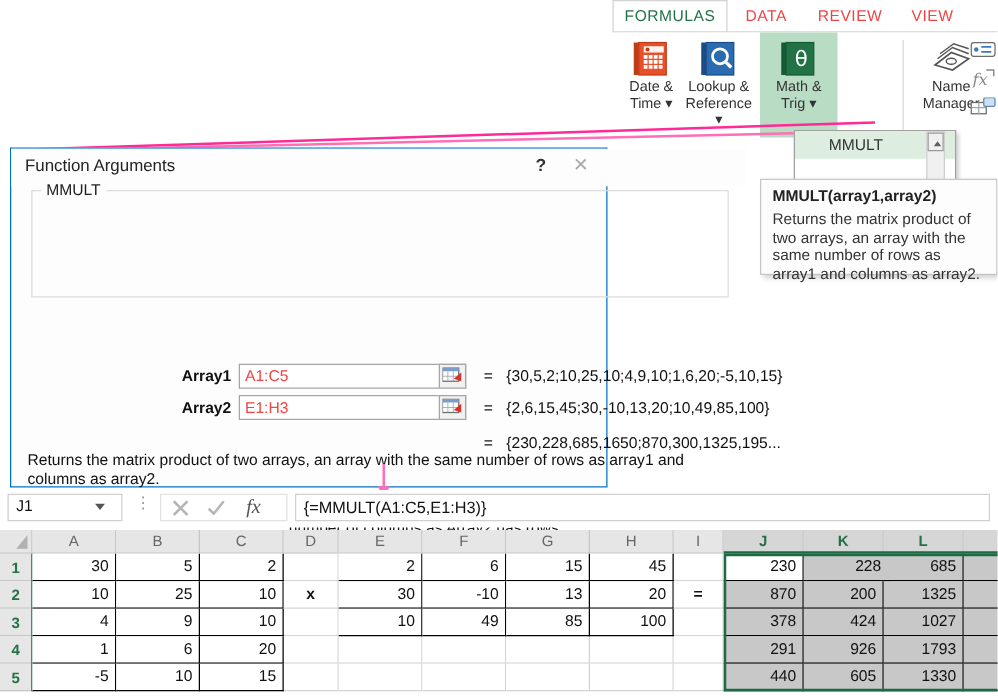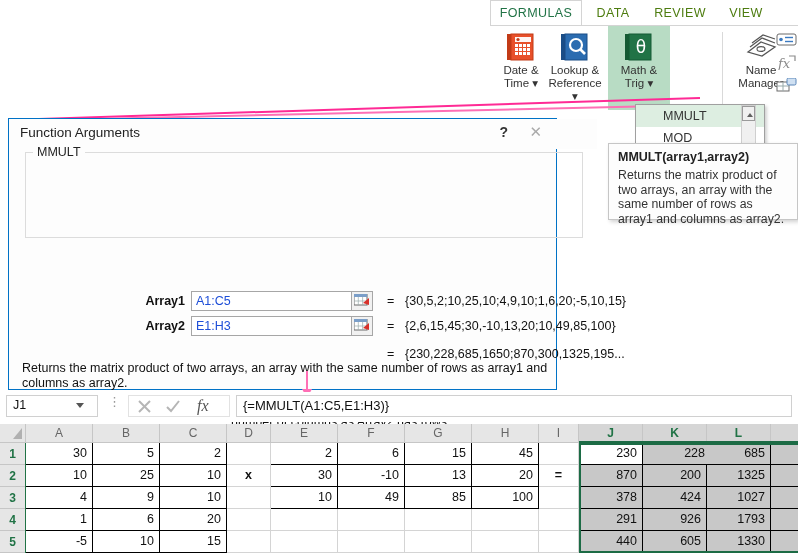--- a/index.html
+++ b/index.html
@@ -10,21 +10,21 @@
     font-size:12px;color:#000;
     -webkit-font-smoothing:antialiased;
   }
   .abs{position:absolute;}
 
   
   #ribbon{left:0;top:0;width:798px;height:110px;background:#ffffff;}
   #tabstrip{left:490px;top:0;width:308px;height:26px;}
   .tab{
     position:absolute;top:0;height:26px;line-height:26px;
-    font-size:12.5px;color:#4d7c0f;letter-spacing:.4px;text-align:center;
+    font-size:12.5px;color:#ef4444;letter-spacing:.4px;text-align:center;
   }
   .tab.active{
     background:#ffffff;color:#217346;border:1px solid #d4d4d4;border-bottom:none;
     line-height:25px;box-sizing:border-box;
   }
   #tabline{left:490px;top:25px;width:308px;height:1px;background:#d4d4d4;}
 
   #ribbonbody{left:490px;top:26px;width:308px;height:84px;background:#fff;}
   .ribbtn{
     position:absolute;top:0;width:62px;height:84px;text-align:center;
@@ -69,39 +69,39 @@
     box-sizing:border-box;padding:6px 8px 0 9px;
   }
   #tooltip .ttitle{font-weight:bold;font-size:12.5px;color:#222;margin-bottom:4px;}
   #tooltip .tbody{font-size:12.3px;color:#333;line-height:14.5px;}
 
   
   #pinklines{left:0;top:90px;width:798px;height:40px;pointer-events:none;}
 
   
   #dialog{
-    left:8px;top:118px;width:549px;height:272px;background:#fdfdfd;
+    left:8px;top:118px;width:478px;height:272px;background:#fdfdfd;
     border:1px solid #0072c6;box-sizing:border-box;
   }
   #dlgtitle{left:0;top:0;width:588px;height:30px;background:#fdfdfd;}
   #dlgtitle .t{position:absolute;left:11px;top:6px;font-size:13.5px;color:#222;}
   #dlgtitle .q{position:absolute;right:48px;top:5px;font-size:14px;font-weight:bold;color:#333;}
   #dlgtitle .x{position:absolute;right:14px;top:4px;font-size:15px;color:#aaa;}
 
   #grpbox{
     position:absolute;left:16px;top:33px;width:558px;height:86px;
     border:1px solid #dcdcdc;box-sizing:border-box;
   }
   #grplabel{position:absolute;left:24px;top:26px;background:#fdfdfd;padding:0 4px;font-size:12.5px;color:#222;}
 
   .argrow{position:absolute;height:20px;}
   .arglbl{position:absolute;font-weight:bold;font-size:12.5px;color:#111;text-align:right;}
   .arginput{
     position:absolute;height:20px;box-sizing:border-box;
-    border:1px solid #a6a6a6;background:#fff;font-size:12.5px;color:#1d4ed8;
+    border:1px solid #a6a6a6;background:#fff;font-size:12.5px;color:#ef4444;
     padding:2px 0 0 4px;
   }
   .rngbtn{
     position:absolute;width:22px;height:20px;box-sizing:border-box;
     border:1px solid #a6a6a6;background:#f1f1f1;
   }
   .eqs{position:absolute;font-size:12.5px;color:#111;}
   .eqval{position:absolute;font-size:12.5px;color:#111;white-space:nowrap;}
 
   #desc1{position:absolute;left:13px;top:242px;width:575px;font-size:12.5px;color:#111;line-height:15px;}
@@ -247,21 +247,20 @@
     </div>
 </div>
 
 <svg id="pinklines" class="abs" width="798" height="40" viewBox="0 0 798 40">
   <line x1="8" y1="30" x2="700" y2="8" stroke="#ff2a95" stroke-width="2"></line>
   <line x1="8" y1="31" x2="660" y2="16" stroke="#ff6fb5" stroke-width="2"></line>
 </svg>
 
 <div id="dropdown" class="abs">
     <div class="ditem hl">MMULT</div>
-    <div class="ditem">MOD</div>
   </div>
 <div id="ddscroll" class="abs">
   <div class="upbtn">
       <span class="arr"></span>
     </div>
 </div>
 
 <div id="tooltip" class="abs">
   <div class="ttitle">MMULT(array1,array2)</div>
   <div class="tbody">Returns the matrix product of two arrays, an array with the same number of rows as array1 and columns as array2.</div>

